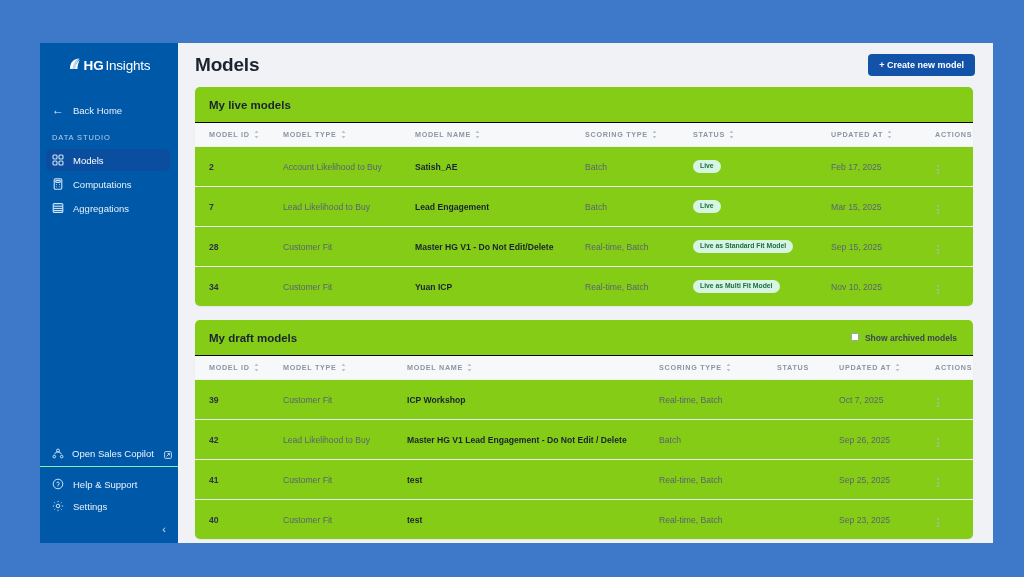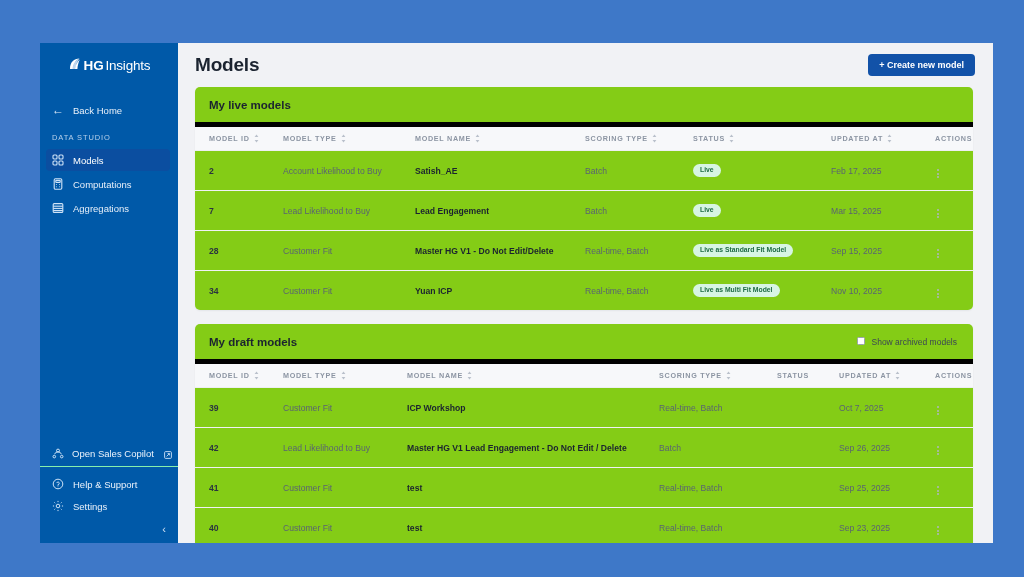--- a/index.html
+++ b/index.html
@@ -175,39 +175,40 @@
     font-weight: 700;
     color: #1b2330;
   }
   .archive-toggle {
     display: flex;
     align-items: flex-start;
     gap: 6px;
     font-size: 8.5px;
     color: #3c4654;
     cursor: pointer;
+    font-weight: bold;
   }
   .checkbox {
     width: 8px; height: 8px;
     border: 1px solid #9aa3b0;
     border-radius: 1.5px;
     background: #fff;
     display: block;
   }
 
   table { width: 100%; border-collapse: collapse; table-layout: fixed; }
   thead tr { background: #f7f8fa; }
   th {
     text-align: left;
     font-size: 7.2px;
     letter-spacing: 0.7px;
     color: #8c95a3;
     font-weight: 600;
     padding: 7px 0 7px 0;
-    border-top: 5px solid #000000;
+    border-top: 1px solid #000000;
     border-bottom: 1px solid #edeff2;
     white-space: nowrap;
   }
   th .th-inner { display: inline-flex; align-items: center; gap: 4px; }
   .sort-ico { display:inline-block; width: 5px; height: 9px; }
   td {
     font-size: 8.6px;
     color: #4b5462;
     padding: 12px 0 12px 0;
     border-bottom: 1px solid #f0f1f4;

